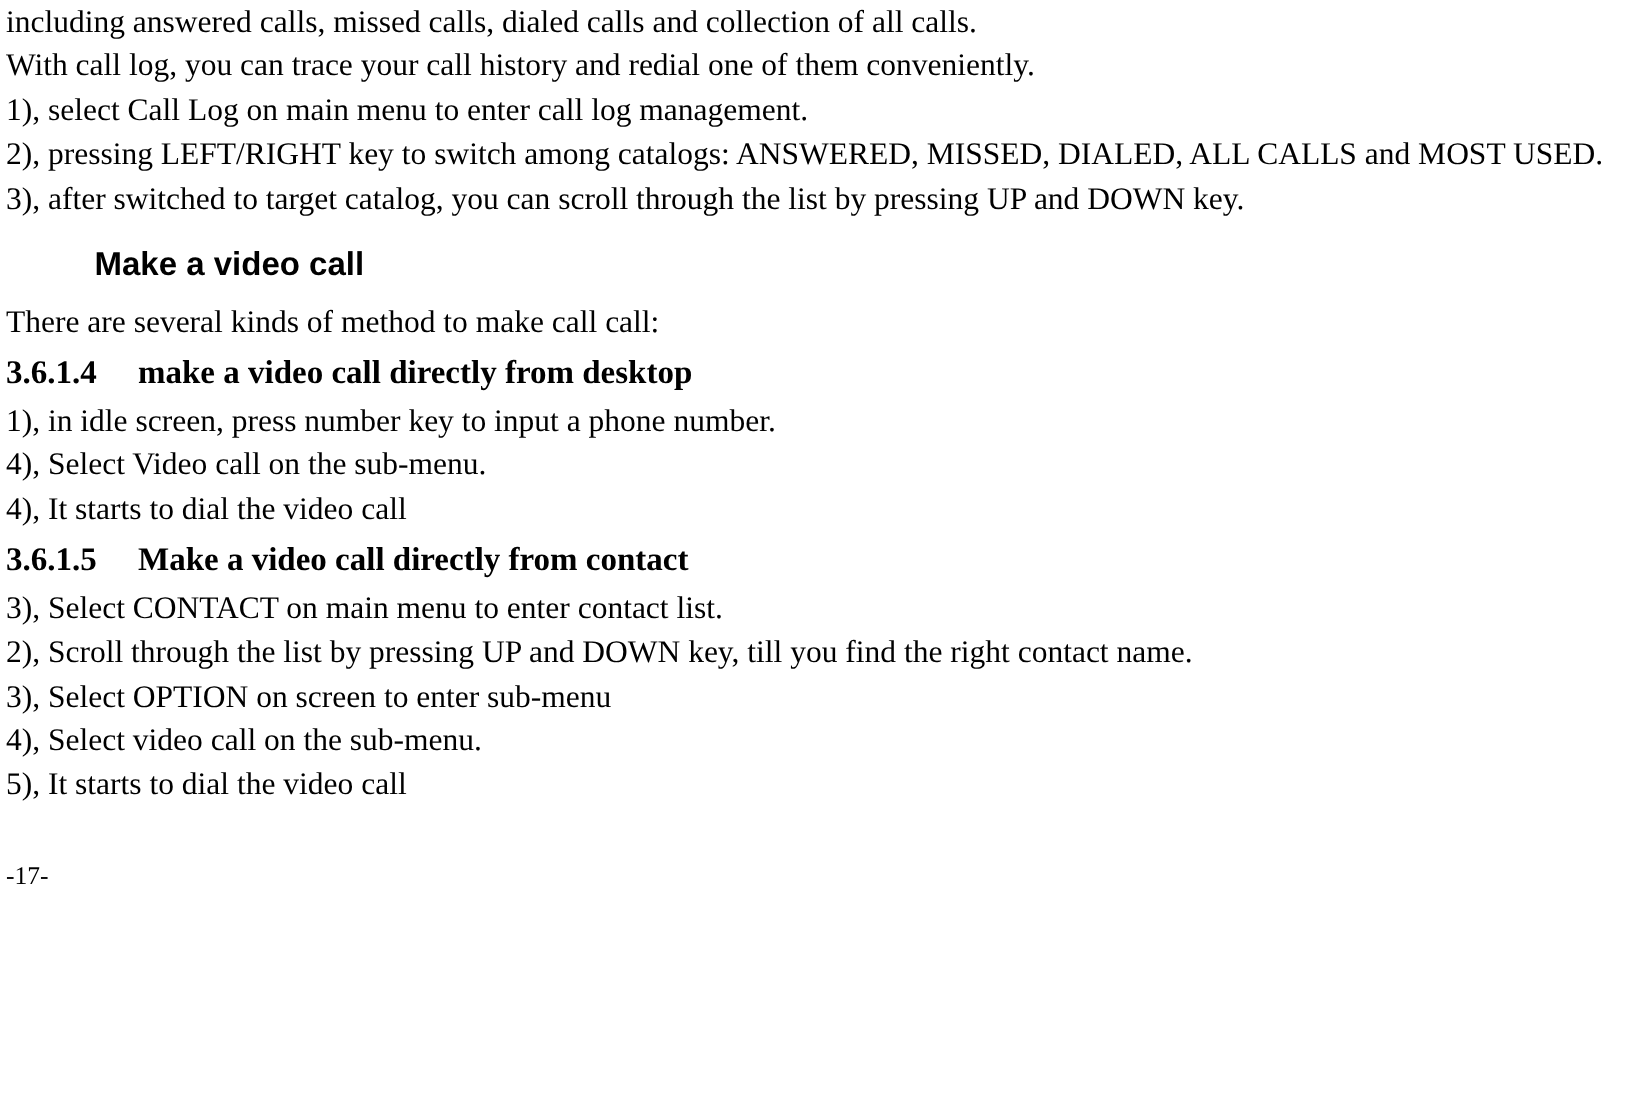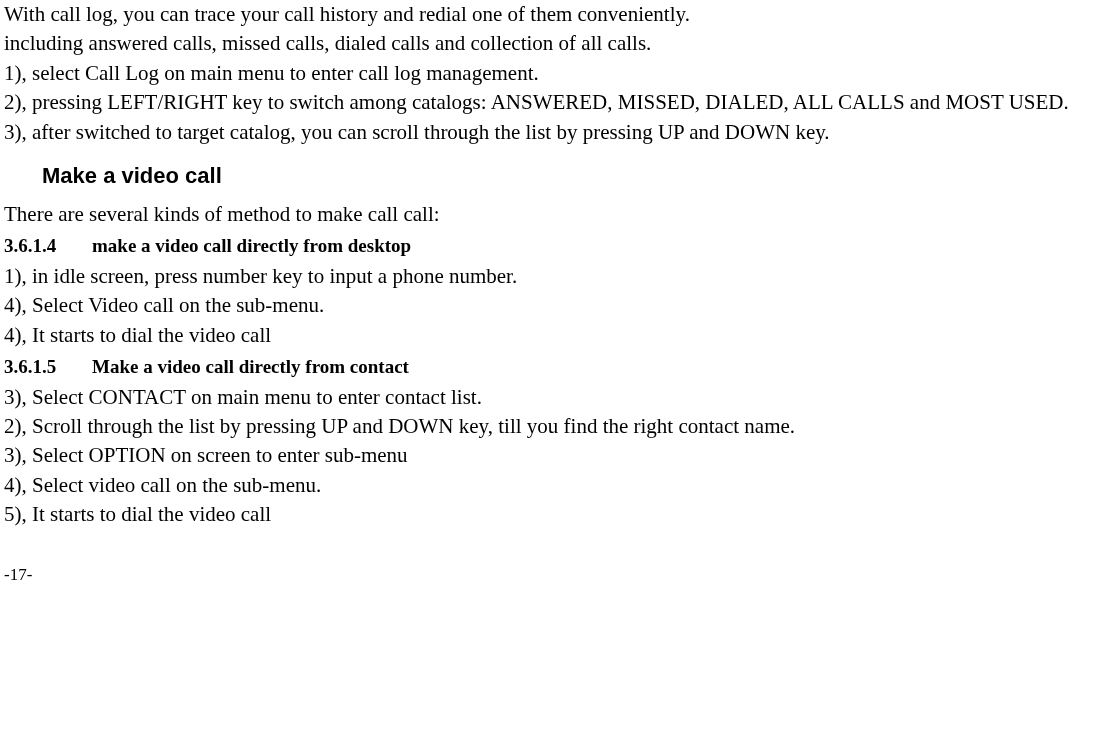--- a/index.html
+++ b/index.html
@@ -17,47 +17,47 @@
       text-align: justify;
     }
     .para {
       margin: 0;
       padding: 0;
     }
     .heading-2 {
       font-family: Arial, Helvetica, sans-serif;
       font-weight: bold;
       font-size: 22px;
-      margin: 14px 0 8px 38px;
+      margin: 14px 0 8px 59px;
     }
     .heading-3 {
       font-family: "Times New Roman", Times, serif;
       font-weight: bold;
-      font-size: 19px;
+      font-size: 22px;
       margin: 4px 0 2px 0;
     }
     .heading-3 .num {
       display: inline-block;
       width: 88px;
     }
     .footer {
       text-align: left;
       font-size: 17px;
       margin-top: 34px;
     }
     .left-align {
       text-align: left;
     }
   </style>
 </head>
 <body>
 
 <div class="page">
+  <p class="para left-align">including answered calls, missed calls, dialed calls and collection of all calls.</p>
   <p class="para left-align">With call log, you can trace your call history and redial one of them conveniently.</p>
-  <p class="para left-align">including answered calls, missed calls, dialed calls and collection of all calls.</p>
   <p class="para left-align">1), select Call Log on main menu to enter call log management.</p>
   <p class="para">2), pressing LEFT/RIGHT key to switch among catalogs: ANSWERED, MISSED, DIALED, ALL CALLS and MOST USED.</p>
   <p class="para left-align">3), after switched to target catalog, you can scroll through the list by pressing UP and DOWN key.</p>
 
   <div class="heading-2">Make a video call</div>
 
   <p class="para left-align">There are several kinds of method to make call call:</p>
 
   <div class="heading-3">
     <span class="num">3.6.1.4</span><span>make a video call directly from desktop</span>

